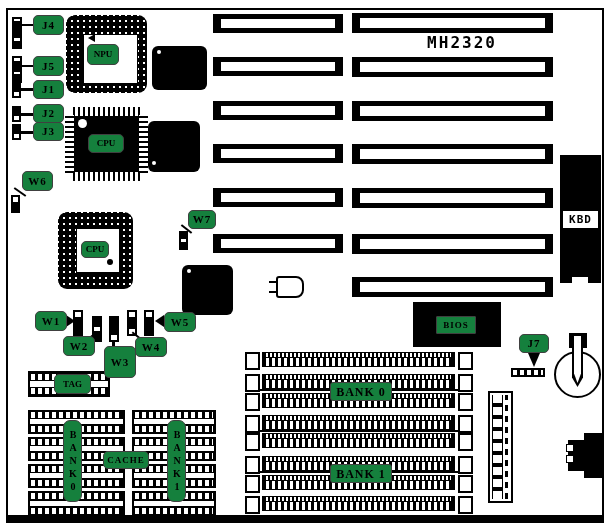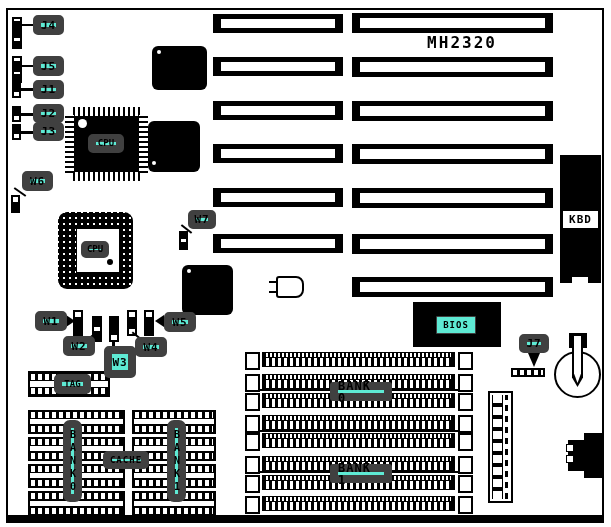--- a/index.html
+++ b/index.html
@@ -2,23 +2,23 @@
 <html><head>
 <meta charset="utf-8">
 <style>
   html,body{margin:0;padding:0;background:#fff;}
   .board{position:relative;width:611px;height:527px;background:#fff;overflow:hidden;
          font-family:"DejaVu Sans Mono",monospace;color:#000;}
   .abs{position:absolute;box-sizing:border-box;}
   
   .frame{left:6px;top:8px;width:598px;height:515px;border:2px solid #000;border-bottom-width:8px;}
   
-  .lbl{background:#5eead4;border:8px solid #404040;border-radius:5px;z-index:12;
+  .lbl{background:#15803d;border:1px solid #404040;border-radius:5px;z-index:12;
        display:flex;align-items:center;justify-content:center;
-       font-weight:bold;font-size:11px;letter-spacing:1px;line-height:1;}
+       font-weight:bold;font-size:11px;letter-spacing:1px;line-height:1;font-family:Liberation Serif, serif;}
   .lbl.sm{font-size:9px;letter-spacing:0px;}
   .lbl.vert{writing-mode:vertical-rl;text-orientation:upright;letter-spacing:2px;font-size:10px;border-radius:7px;}
   .plain{background:#fff;z-index:12;display:flex;align-items:center;justify-content:center;
          font-weight:bold;font-size:11px;letter-spacing:1px;}
   
   .pinh{display:flex;flex-direction:column;z-index:5;}
   .pinh i{display:block;flex:1;box-sizing:border-box;border:2px solid #000;}
   .pinh i.b{background:#000;}
   .pinh i.w{background:#fff;}
   
@@ -104,20 +104,25 @@
   <div class="abs ln" style="left:21px;top:131px;width:13px;height:3px;"></div>
   <div class="abs lbl" style="left:33px;top:122px;width:31px;height:19px;text-align:center;">J3</div>
 
   <div class="abs lbl" style="left:22px;top:171px;width:31px;height:20px;">W6</div>
   <div class="abs ln" style="left:13px;top:191px;width:14px;height:2px;transform:rotate(35deg);"></div>
   <div class="abs pinh" style="left:11px;top:195px;width:9px;height:18px;">
     <i class="w"></i>
       <i class="b"></i>
     </div>
 
+  <div class="abs pga" style="left:66px;top:15px;width:81px;height:78px;">
+    <div class="well" style="left:17px;top:19px;width:53px;height:48px;"></div>
+    <div class="abs tri l" style="left:22px;top:19px;border-width:4px 7px;"></div>
+    <div class="abs lbl sm" style="left:21px;top:29px;width:32px;height:21px;">NPU</div>
+  </div>
   <div class="abs blackchip" style="left:152px;top:46px;width:55px;height:44px;">
     <div class="abs dot" style="left:5px;top:4px;width:4px;height:4px;"></div>
   </div>
 
   <div class="abs" style="left:65px;top:107px;width:83px;height:74px;z-index:3;">
     <div class="abs pins-h" style="left:8px;right:8px;top:0;height:9px;"></div>
     <div class="abs pins-h" style="left:8px;right:8px;bottom:0;height:9px;"></div>
     <div class="abs pins-v" style="left:0;top:8px;bottom:8px;width:9px;"></div>
     <div class="abs pins-v" style="right:0;top:8px;bottom:8px;width:9px;"></div>
     <div class="abs" style="left:9px;top:9px;width:65px;height:56px;background:#000;"></div>

